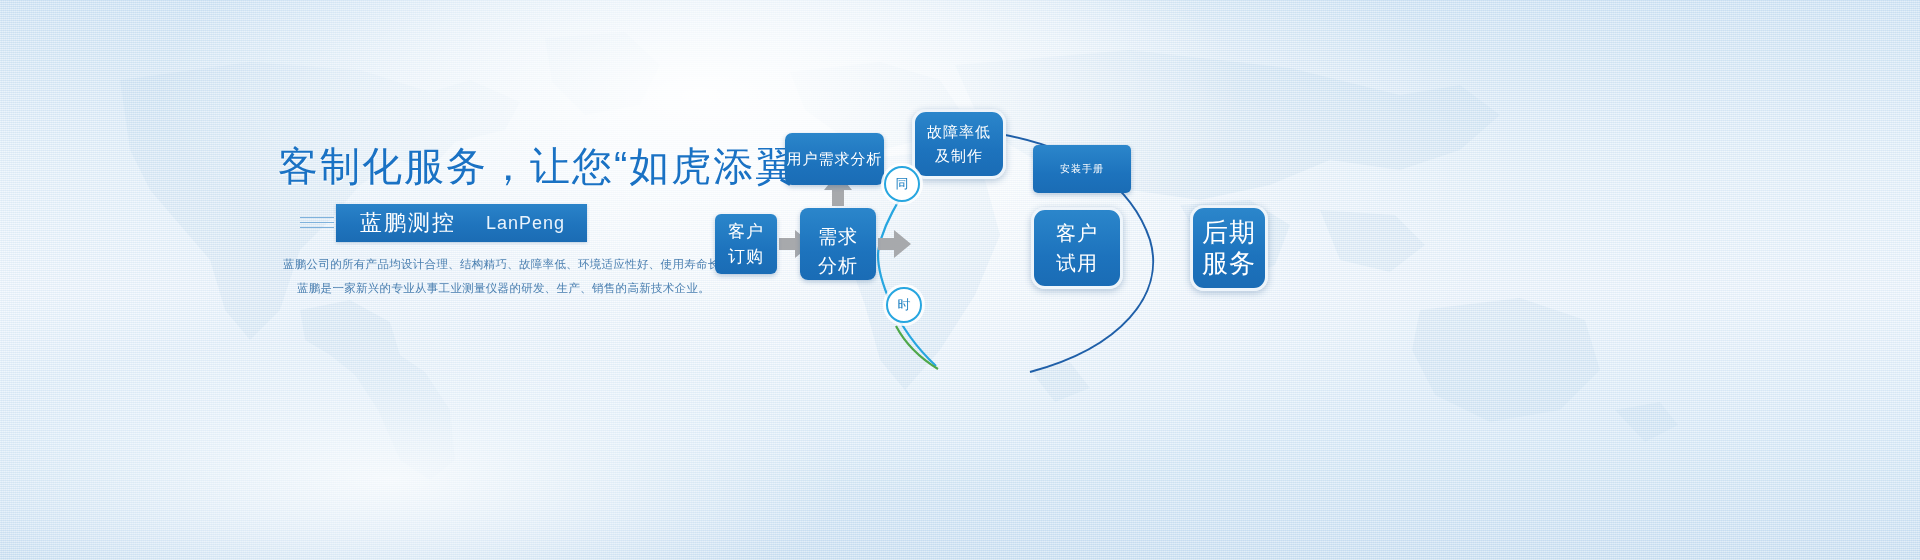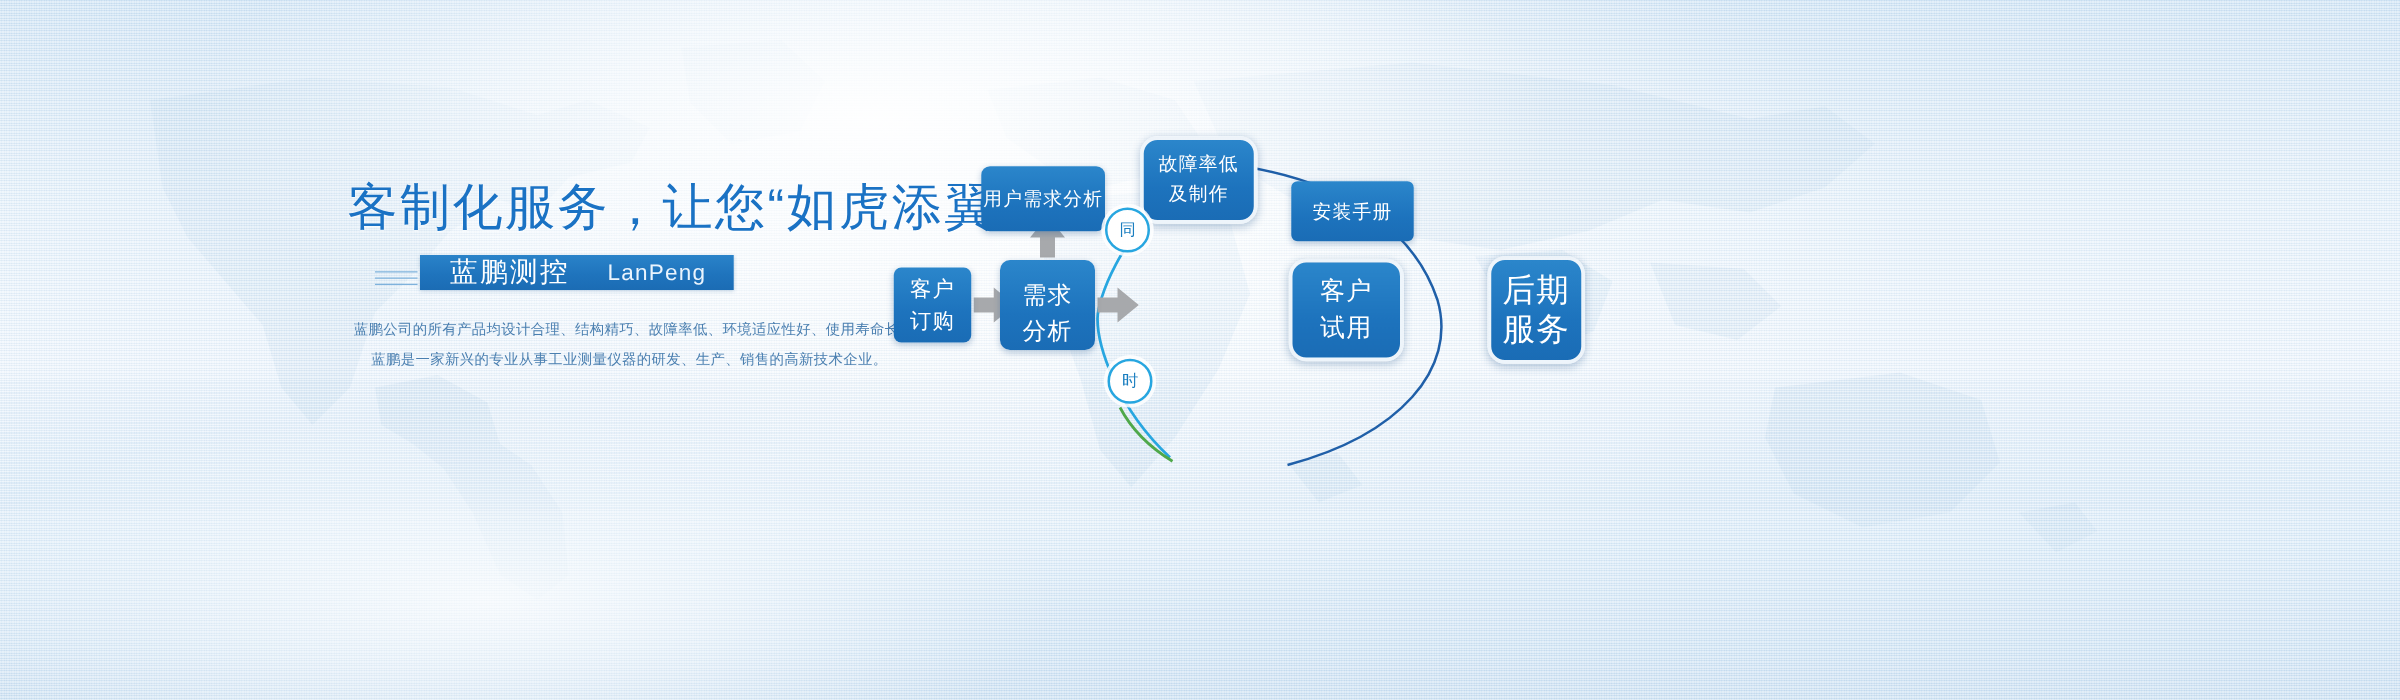--- a/index.html
+++ b/index.html
@@ -39,21 +39,21 @@
 
   
   #headline{
     position:absolute;left:278px;top:143px;
     font-size:40px;line-height:46px;letter-spacing:2px;
     color:#1a72c4;font-weight:400;white-space:nowrap;
     text-shadow:0 1px 2px rgba(255,255,255,0.9);
   }
   #brandbar-wrap{position:absolute;left:300px;top:204px;width:470px;height:38px;}
   #brandbar{
-    position:absolute;left:36px;top:0;height:28px;
+    position:absolute;left:36px;top:0;height:38px;
     background:linear-gradient(180deg,#2a83c9 0%,#1f74bd 55%,#1b6cb4 100%);
     padding:0 22px 0 24px;display:flex;align-items:center;gap:30px;
     box-shadow:0 1px 3px rgba(30,90,150,0.25);
   }
   .brand-cn{color:#ffffff;font-size:22px;letter-spacing:2px;line-height:38px;}
   .brand-en{color:#eaf4fd;font-size:18px;letter-spacing:1px;line-height:38px;}
   .deco-lines{position:absolute;top:13px;width:34px;height:12px;}
   .deco-lines i{display:block;height:1px;background:#7fb2dc;margin-bottom:4px;}
   #deco-left{left:0;}
   #deco-right{left:420px;width:44px;}
@@ -84,21 +84,21 @@
     border-radius:14px;
     box-shadow:0 2px 7px rgba(25,80,135,0.30);
   }
 
   
   #n-user-req{left:85px;top:43px;width:99px;height:52px;font-size:15px;border-radius:7px;}
   #n-order   {left:15px;top:124px;width:62px;height:60px;font-size:17px;line-height:25px;}
   #n-analyze {left:100px;top:118px;width:76px;height:72px;font-size:19px;line-height:29px;border-radius:8px;align-items:flex-end;}
   #n-struct  {left:212px;top:19px;width:88px;height:64px;font-size:15px;line-height:24px;}
   #n-soft    {left:216px;top:219px;width:88px;height:64px;font-size:15px;line-height:24px;}
-  #n-install {left:333px;top:55px;width:98px;height:48px;font-size:15px;border-radius:5px;}
+  #n-install {left:333px;top:55px;width:98px;height:48px;font-size:10px;border-radius:5px;}
   #n-trial   {left:331px;top:117px;width:86px;height:76px;font-size:20px;line-height:30px;}
   #n-manual  {left:333px;top:205px;width:98px;height:48px;font-size:15px;border-radius:5px;}
   #n-after   {left:490px;top:115px;width:72px;height:80px;font-size:26px;line-height:31px;}
 
   .badge{
     position:absolute;width:32px;height:32px;border-radius:50%;
     background:#ffffff;border:2px solid #27a6e0;
     display:flex;align-items:center;justify-content:center;
     color:#1a7ec0;font-size:13px;
     box-shadow:0 0 0 3px rgba(255,255,255,0.85),0 1px 3px rgba(40,110,170,0.25);

